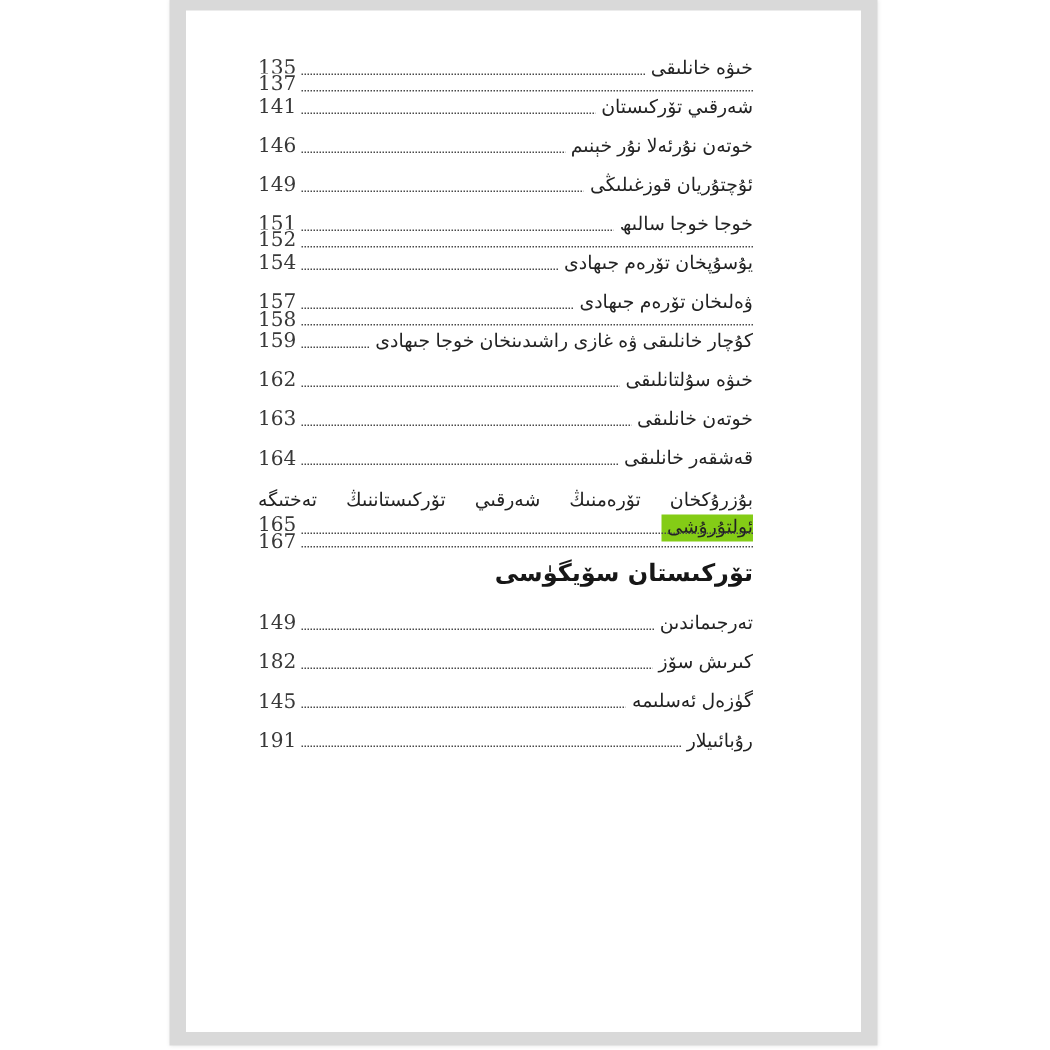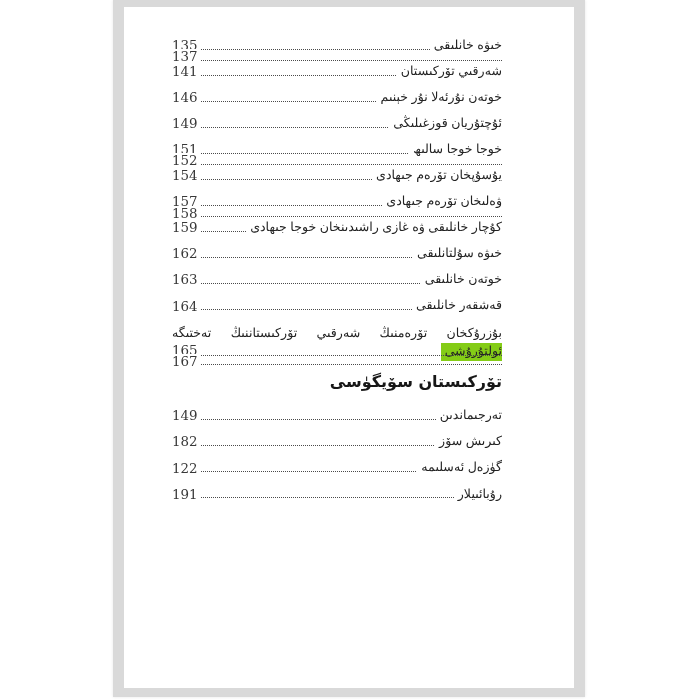--- a/index.html
+++ b/index.html
@@ -252,21 +252,21 @@
 
     <div class="toc-entry">
       <span class="leader"></span>
       <span class="title-wrap"><span class="entry-title">كىرىش سۆز</span></span>
       <span class="entry-page">182</span>
     </div>
 
     <div class="toc-entry">
       <span class="leader"></span>
       <span class="title-wrap"><span class="entry-title">گۈزەل ئەسلىمە</span></span>
-      <span class="entry-page">122</span>
+      <span class="entry-page">145</span>
     </div>
 
     <div class="toc-entry">
       <span class="leader"></span>
       <span class="title-wrap"><span class="entry-title">رۇبائىيلار</span></span>
       <span class="entry-page">191</span>
     </div>
 
   </div>
 </div>

